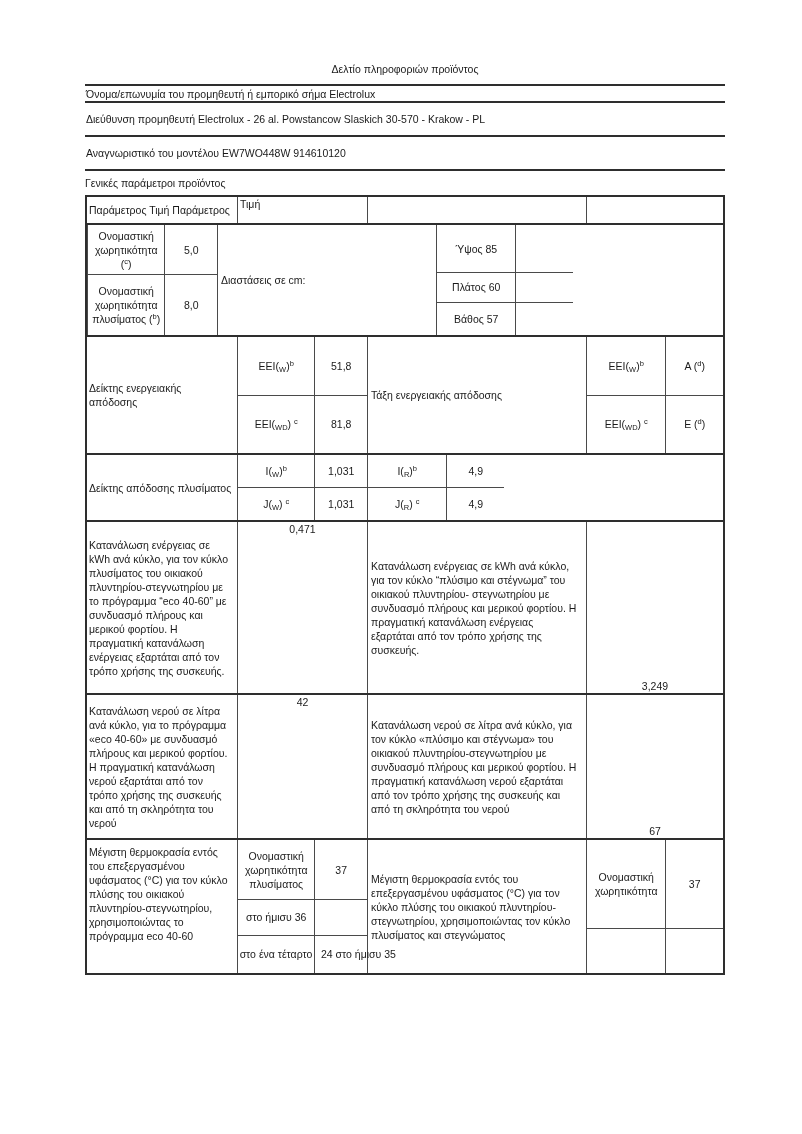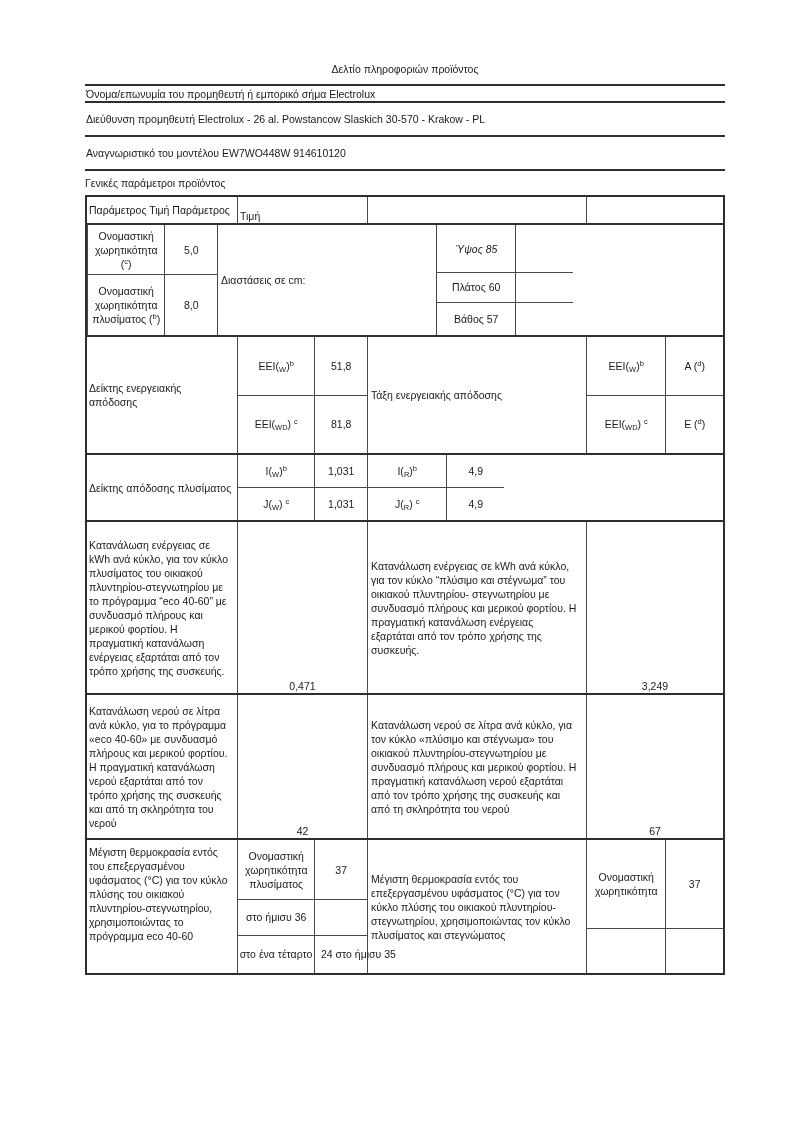--- a/index.html
+++ b/index.html
@@ -21,21 +21,21 @@
   .info-row span{ padding-left:1px; }
   .section-row{ height:26px; display:flex; align-items:center; border-top:2px solid var(--bdark); }
 
   .ptable{ border:2px solid var(--bdark); width:640px; }
   .trow{ display:flex; }
   .trow + .trow{ border-top:2px solid var(--bdark); }
 
   
   .c1{ width:150px; display:flex; align-items:center; padding:3px 5px 3px 2px; }
   .c1.top{ align-items:flex-start; padding-top:5px; }
-  .c2full{ width:130px; border-left:1px solid var(--bc); display:flex; align-items:flex-end; justify-content:center; }
+  .c2full{ width:130px; border-left:1px solid var(--bc); display:flex; align-items:flex-start; justify-content:center; }
   .c3{ width:219px; border-left:1px solid var(--bc); display:flex; align-items:center; padding:3px 7px 3px 3px; }
   .c4full{ width:137px; border-left:1px solid var(--bc); display:flex; align-items:flex-end; justify-content:center; }
   .cgroup{ display:flex; flex-direction:column; border-left:1px solid var(--bc); }
   .cg2{ width:130px; } .cg4{ width:137px; }
   .subrow{ display:flex; }
   .subrow + .subrow{ border-top:1px solid var(--bc); }
   .cg2 .sl{ width:77px; } .cg2 .sv{ width:53px; border-left:1px solid var(--bc); }
   .cg4 .sl{ width:79px; } .cg4 .sv{ width:58px; border-left:1px solid var(--bc); }
   .sl,.sv{ display:flex; align-items:center; justify-content:center; text-align:center; padding:1px; }
   .hdrcell{ display:flex; align-items:center; }
@@ -45,21 +45,21 @@
   .nowrap-center{ white-space:nowrap; }
   sub,sup{ font-size:7.5px; line-height:0; }
   sub{ vertical-align:-2px; }
   sup{ vertical-align:4px; }
 
   
   .h-header{ height:26px; }
   .h-r1{ height:112px; } .h-r2{ height:118px; } .h-r3{ height:67px; }
   .h-r4{ height:173px; } .h-r5{ height:145px; } .h-r6{ height:135px; }
   .sh50{ height:50px; } .sh62{ height:62px; }
-  .sh48{ height:48px;font-style:italic; } .sh30{ height:30px; } .sh34a{ height:34px; }
+  .sh48{ height:48px; } .sh30{ height:30px; } .sh34a{ height:34px; }
   .sh59{ height:59px; }
   .sh33{ height:33px; } .sh34b{ height:34px; }
   .sh60{ height:60px; } .sh36{ height:36px; } .sh39{ height:39px; }
   .sh89{ height:89px; } .sh46{ height:46px; }
 </style>
 </head>
 <body>
 
 <div class="page">
   <div class="content">

